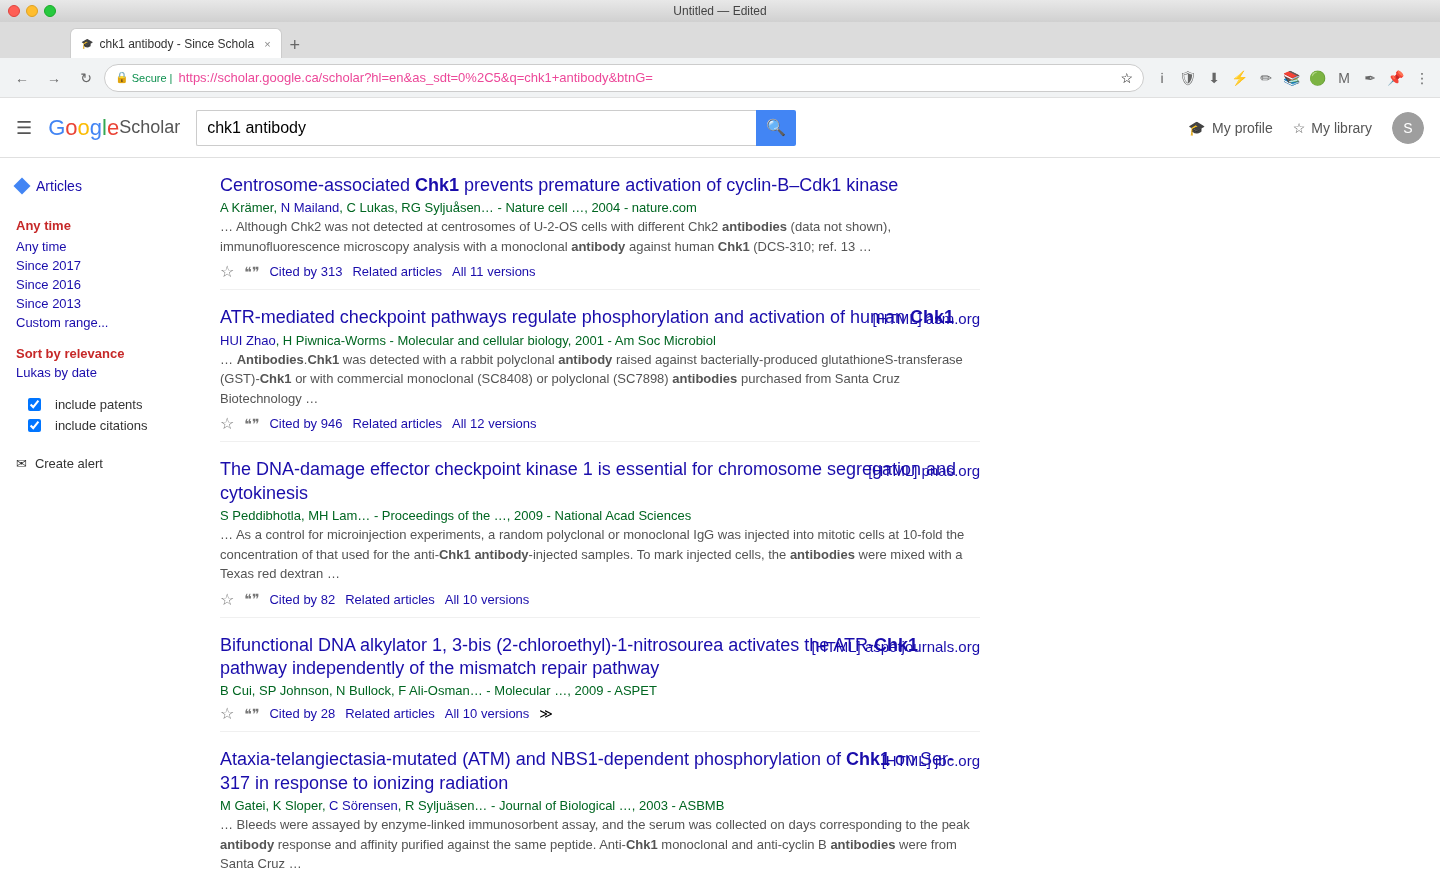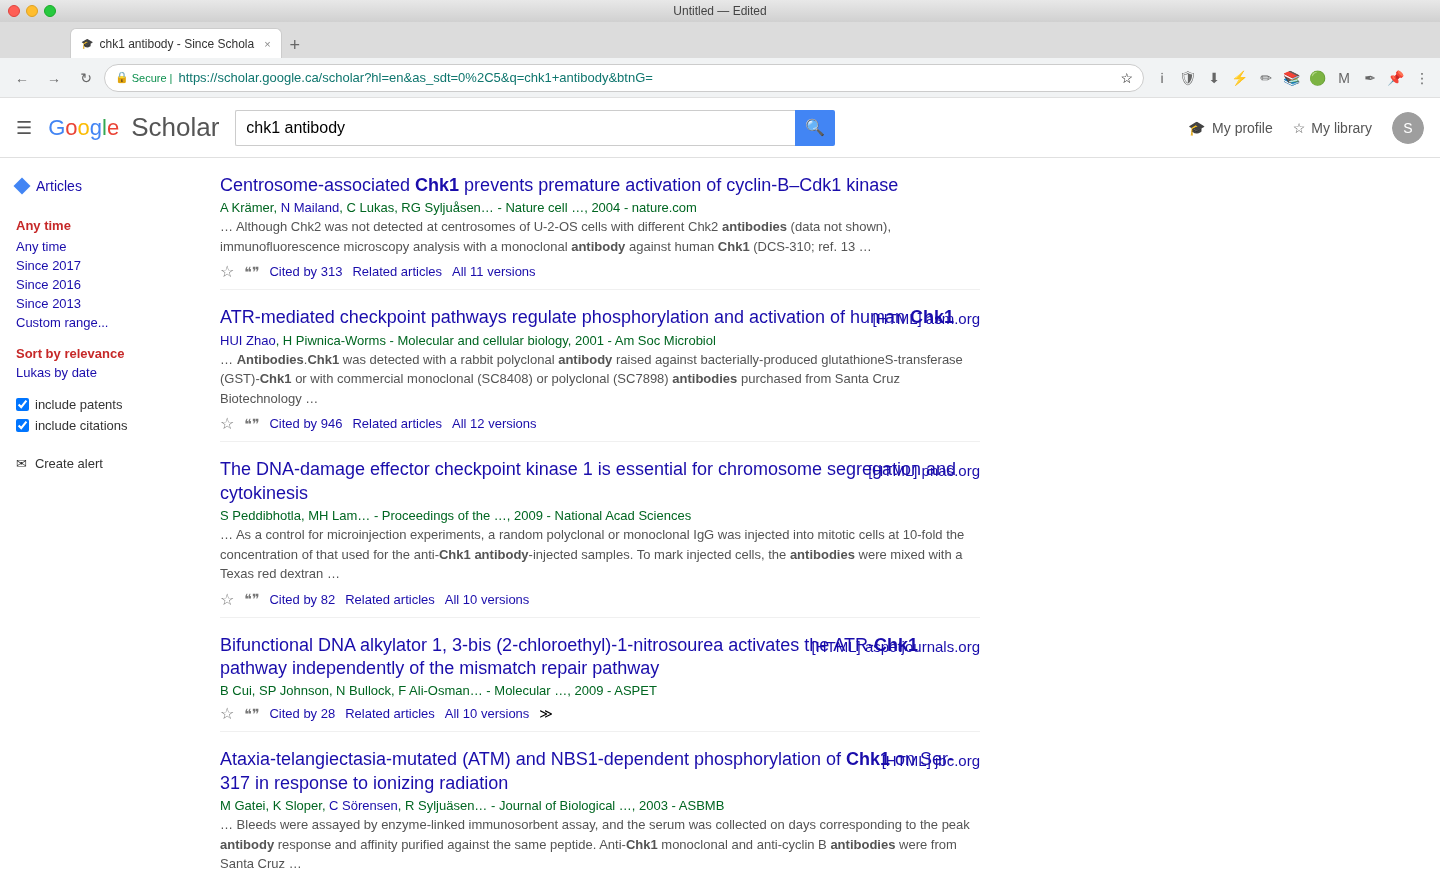--- a/index.html
+++ b/index.html
@@ -86,21 +86,21 @@
       display: flex;
       align-items: center;
       padding: 0 10px;
       gap: 6px;
     }
     .secure-badge {
       font-size: 11px;
       color: #0d904f;
       display: flex; align-items: center; gap: 3px;
     }
-    .address-text { font-size: 13px; color: #0f766e; flex: 1; }
+    .address-text { font-size: 13px; color: #ec4899; flex: 1; }
     .nav-icons { display: flex; gap: 6px; margin-left: 4px; }
     .nav-icon { width: 20px; height: 20px; color: #666; font-size: 14px; cursor: pointer; display: flex; align-items: center; justify-content: center; }
 
     
     .app-container {
       background: #fff;
       min-height: calc(877px - 22px - 36px - 40px);
       display: flex;
       flex-direction: column;
     }
@@ -126,21 +126,21 @@
     .logo-google {
       font-family: Arial, sans-serif;
       font-size: 22px;
     }
     .logo-g { color: #4285f4; }
     .logo-o1 { color: #ea4335; }
     .logo-o2 { color: #fbbc05; }
     .logo-g2 { color: #4285f4; }
     .logo-l { color: #34a853; }
     .logo-e { color: #ea4335; }
-    .logo-scholar { font-size: 26px; color: #555; margin-left: 12px; }
+    .logo-scholar { font-size: 18px; color: #555; margin-left: 0; }
     .search-form {
       flex: 1;
       max-width: 600px;
       display: flex;
       height: 36px;
       justify-content: center;
     }
     .search-input {
       flex: 1;
       border: 1px solid #ccc;
@@ -228,22 +228,22 @@
       cursor: pointer;
       font-weight: bold;
     }
     .sort-option {
       padding: 2px 16px;
       font-size: 13px;
       color: #1a0dab;
       cursor: pointer;
     }
     .checkbox-item {
-      display: flex; align-items: center; gap: 6px;
-      padding: 3px 16px;
+      display: flex; align-items: center; gap: 14px;
+      padding: 3px 28px;
       font-size: 13px;
       color: #333;
       cursor: pointer;
     }
     .checkbox-item input { margin: 0; }
     .create-alert {
       display: flex; align-items: center; gap: 8px;
       padding: 8px 16px;
       font-size: 13px;
       color: #333; cursor: pointer;

